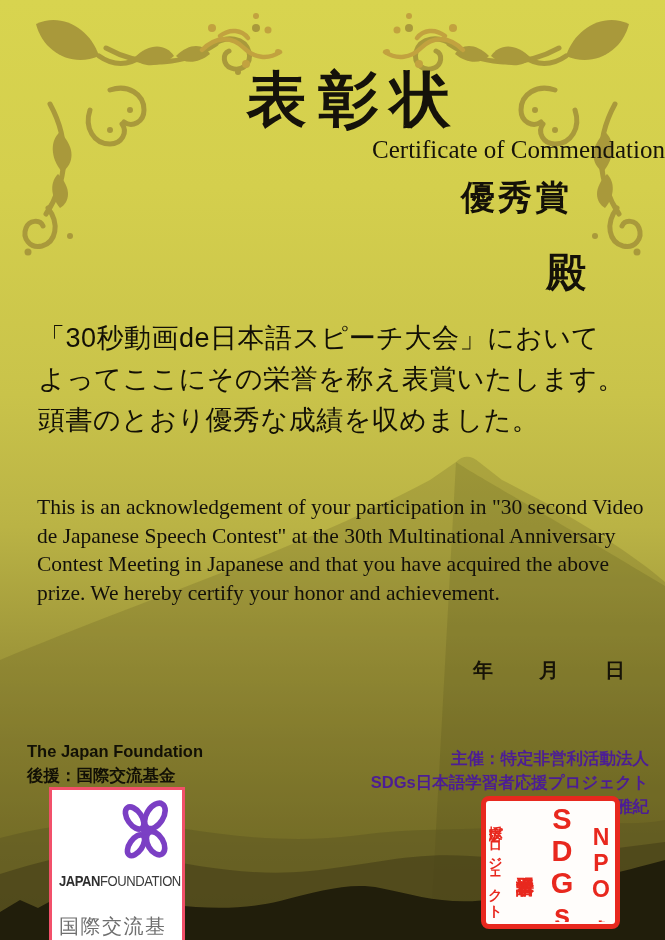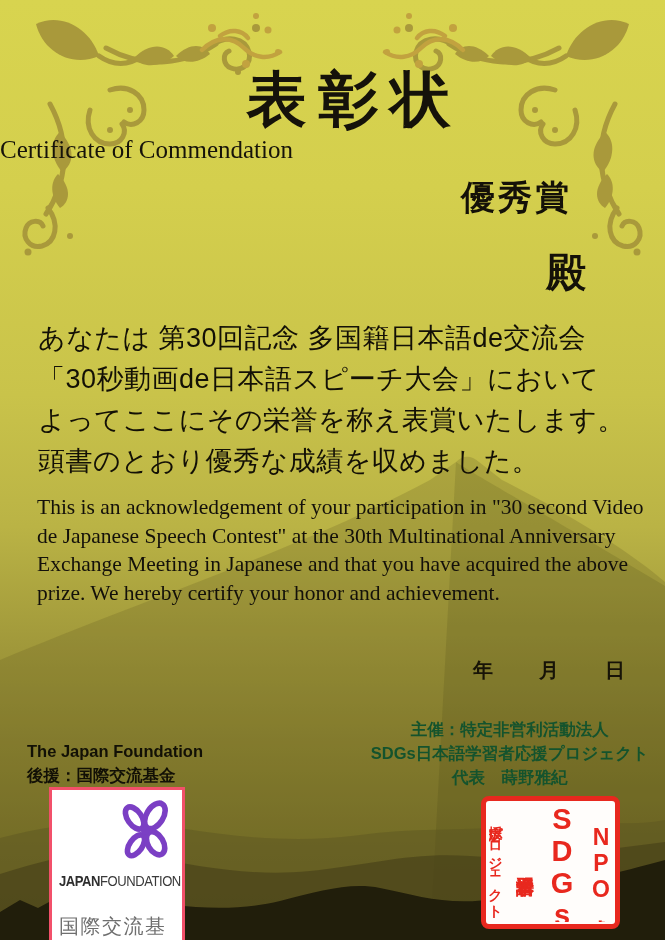--- a/index.html
+++ b/index.html
@@ -7,35 +7,35 @@
        font-family:"Liberation Sans", sans-serif;background:#d6d24e;}
   .layer{position:absolute;top:0;left:0;}
   
   .ornament{position:absolute;top:6px;width:280px;height:252px;}
   .ornament.left{left:6px;}
   .ornament.right{right:6px;transform:scaleX(-1);}
   
   .title{position:absolute;top:60px;left:0;width:100%;text-align:center;
          font-family:"Liberation Serif", serif;font-size:60px;font-weight:700;
          letter-spacing:12px;text-indent:12px;color:#15120a;padding-left:16px;}
-  .subtitle{position:absolute;top:136px;left:0;width:100%;text-align:left;
+  .subtitle{position:absolute;top:136px;left:0;width:100%;text-align:right;
             font-family:"Liberation Serif", serif;font-size:25px;color:#16130a;}
   .award{position:absolute;top:175px;left:461px;font-size:34px;font-weight:600;
          letter-spacing:3px;color:#141108;}
   .dono{position:absolute;top:245px;left:546px;font-size:40px;font-weight:600;color:#141108;}
   .body-ja{position:absolute;top:318px;left:38px;font-size:27px;line-height:41px;
            font-weight:500;letter-spacing:0.5px;color:#131006;white-space:nowrap;}
   .body-en{position:absolute;top:493px;left:37px;font-family:"Liberation Serif", serif;
            font-size:21.5px;line-height:28.5px;color:#13100a;white-space:nowrap;}
   .date-line{position:absolute;top:657px;left:473px;font-size:20px;font-weight:700;
              letter-spacing:2px;color:#171307;}
   .supporter{position:absolute;top:739px;left:27px;font-size:16.5px;line-height:24px;
              font-weight:600;color:#121006;}
-  .organizer{position:absolute;top:717px;right:16px;font-size:16.5px;line-height:24px;
-             font-weight:600;color:#14532d;text-align:center;}
+  .organizer{position:absolute;top:746px;right:16px;font-size:16.5px;line-height:24px;
+             font-weight:600;color:#4c1d95;text-align:right;}
   
   .jf-box{position:absolute;left:49px;top:787px;width:136px;height:172px;background:#ffffff;
           border:3px solid #f2506a;box-sizing:border-box;padding-left:20px;}
   .jf-mark{position:absolute;left:56px;top:6px;width:70px;height:72px;}
   .jf-name{position:absolute;left:7px;top:83px;font-size:14.5px;color:#3a3a3a;
            letter-spacing:-0.5px;transform:scaleX(0.9);transform-origin:left center;
            white-space:nowrap;}
   .jf-name .bold{font-weight:800;color:#2e2e2e;}
   .jf-ja{position:absolute;left:7px;top:103px;font-size:20px;color:#6f6f6f;letter-spacing:1.5px;margin-top:20px;}
   
@@ -141,30 +141,29 @@
     <circle cx="250" cy="10" r="3" stroke="none"></circle>
   </g>
 </svg>
 
 <div class="title">表彰状</div>
 <div class="subtitle">Certificate of Commendation</div>
 <div class="award">優秀賞</div>
 <div class="dono">殿</div>
 
 <div class="body-ja">
-  <div>あなたは 第30回記念 多国籍日本語de交流会</div>
   <div>「30秒動画de日本語スピーチ大会」において</div>
   <div>よってここにその栄誉を称え表賞いたします。</div>
   <div>頭書のとおり優秀な成績を収めました。</div>
 </div>
 
 <div class="body-en">
   <div>This is an acknowledgement of your participation in "30 second Video</div>
   <div>de Japanese Speech Contest" at the 30th Multinational Anniversary</div>
-  <div>Exchange Meeting in Japanese and that you have acquired the above</div>
+  <div>Contest Meeting in Japanese and that you have acquired the above</div>
   <div>prize. We hereby certify your honor and achievement.</div>
 </div>
 
 <div class="date-line">年　　月　　日</div>
 
 <div class="supporter">
   <div>The Japan Foundation</div>
   <div>後援：国際交流基金</div>
 </div>
 

